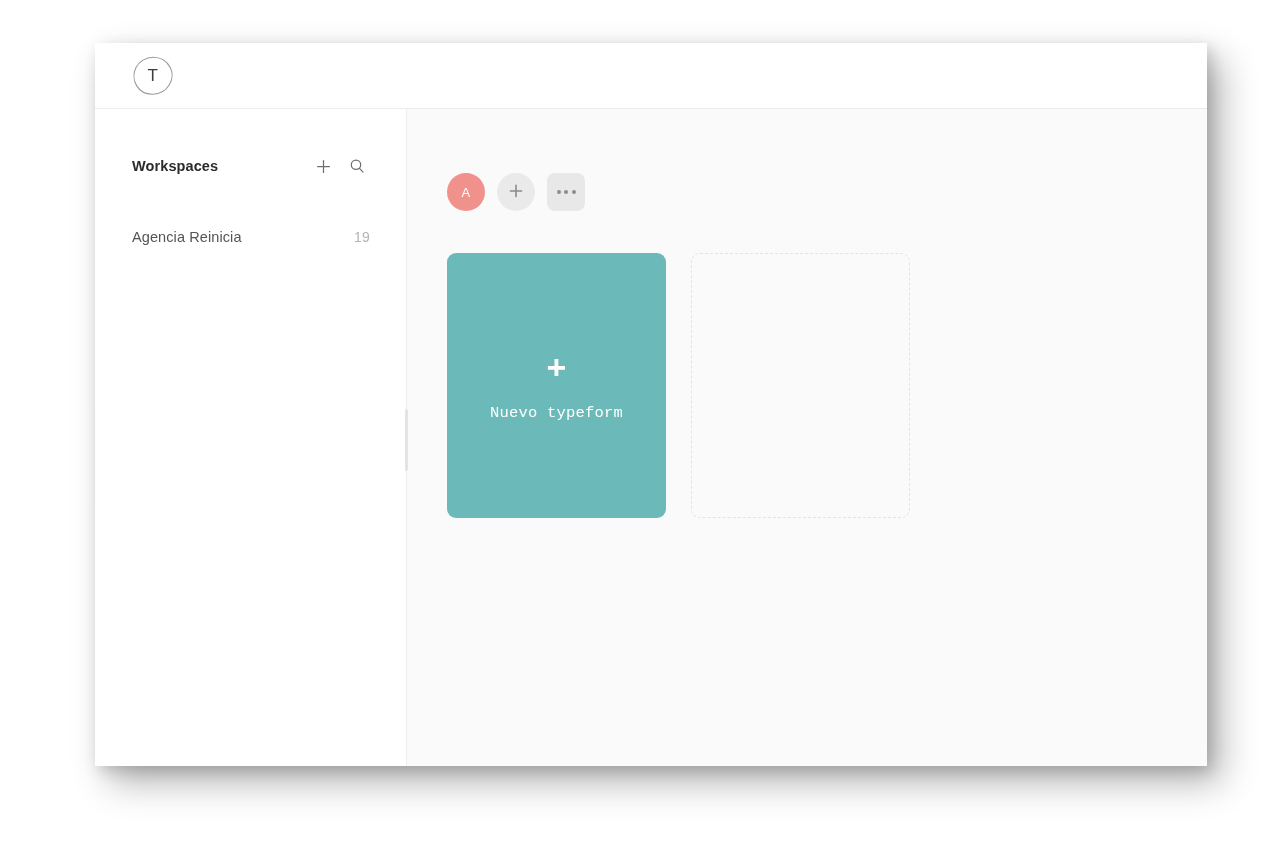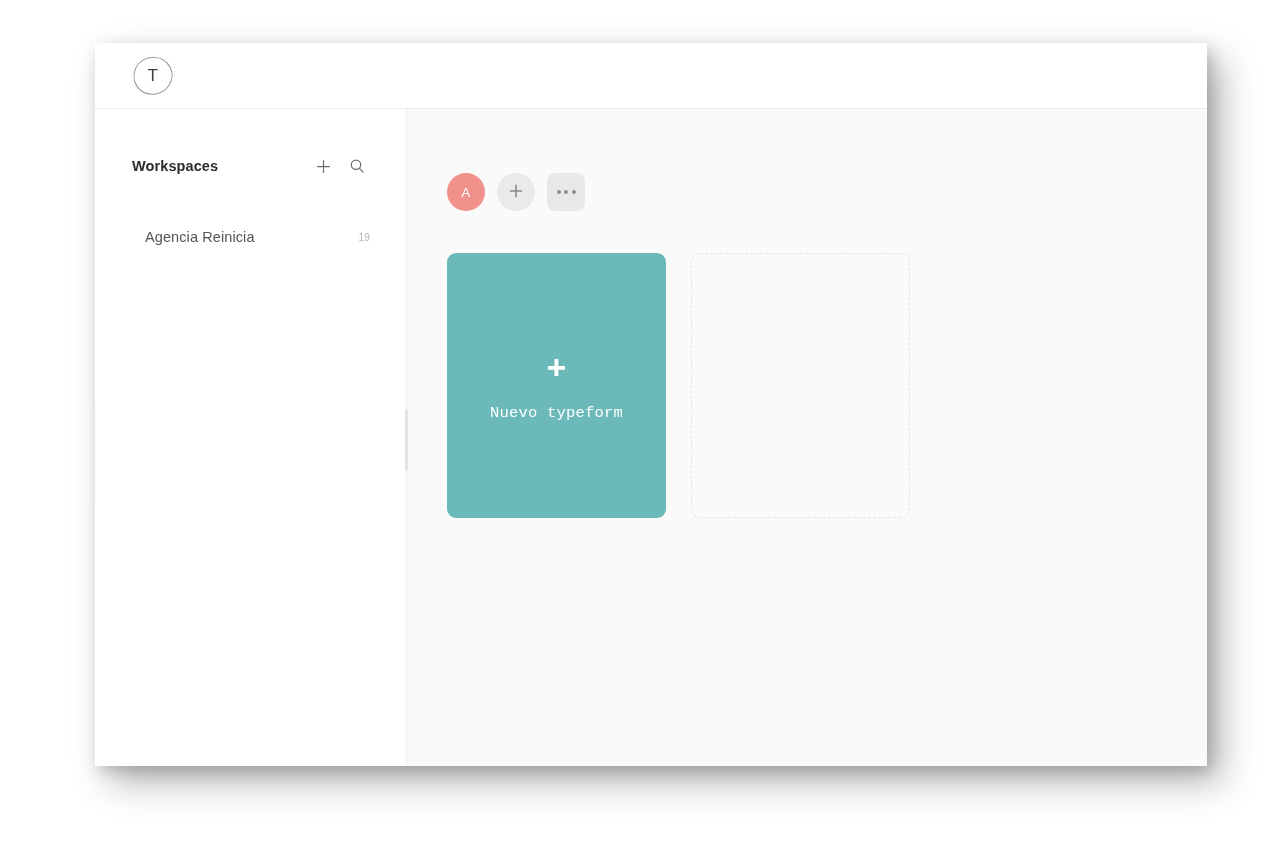--- a/index.html
+++ b/index.html
@@ -101,30 +101,29 @@
   }
   .header-icon-btn.add { margin-right: 8px; }
 
   .workspace-row {
     display: flex;
     align-items: center;
     padding: 0 36px 0 37px;
     height: 34px;
     margin-top: 41px;
     cursor: pointer;
-    margin-left: 13px;
   }
   .workspace-name {
     flex: 1 1 auto;
     font-size: 14.5px;
     color: #555555;
     letter-spacing: .1px;
   }
   .workspace-count {
-    font-size: 10px;
+    font-size: 14px;
     color: #b4b4b4;
     letter-spacing: .2px;
   }
 
   
   #sidebar-edge-handle {
     position: absolute;
     left: -1px;
     top: 296px;
     width: 2px;

